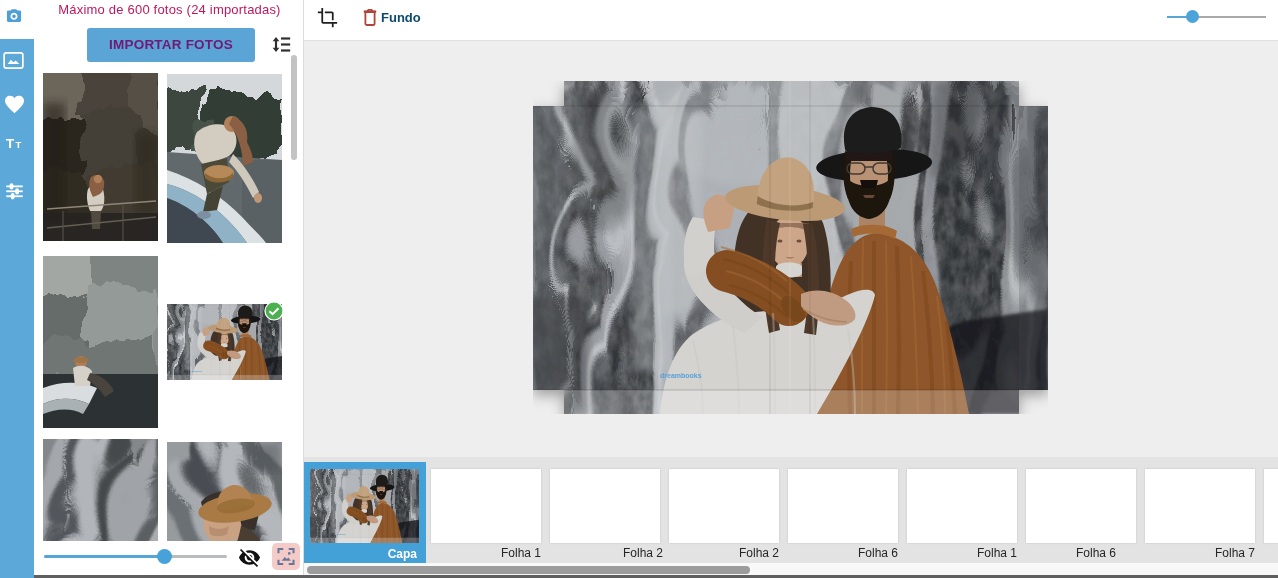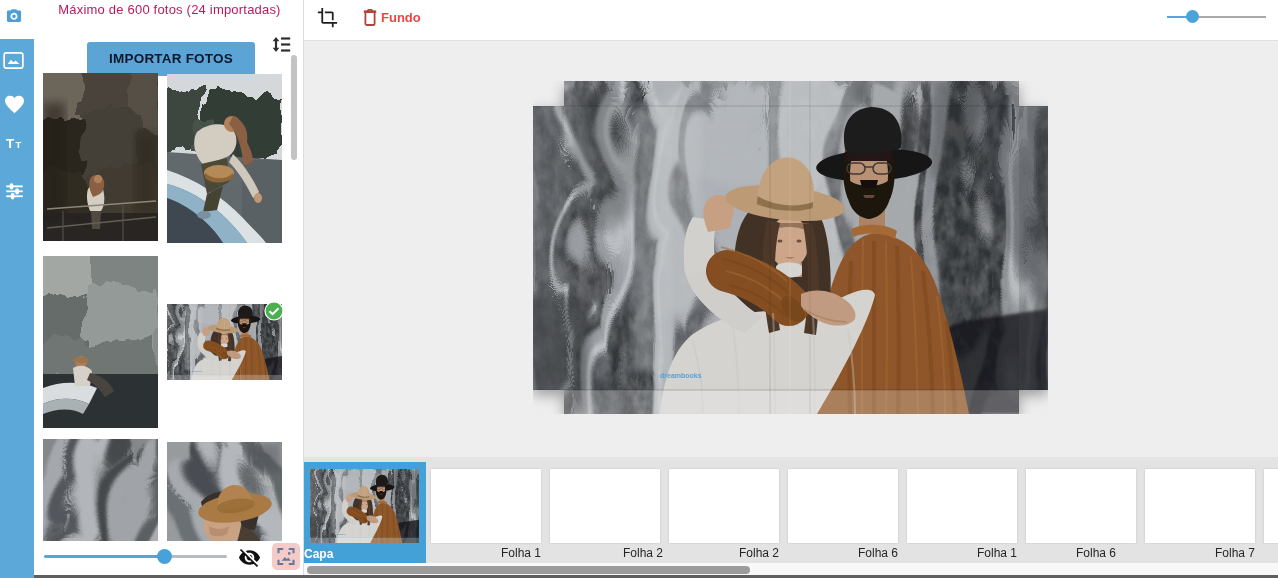--- a/index.html
+++ b/index.html
@@ -7,37 +7,37 @@
     font-family:"Liberation Sans", sans-serif; }
   .abs { position:absolute; }
   
   #rail { left:0; top:0; width:34px; height:578px; background:#5ba8d9; }
   #railtab { left:0; top:0; width:34px; height:39px; background:#fff; }
   
   #panel { left:34px; top:0; width:270px; height:578px; background:#fff;
     border-right:1px solid #dcdcdc; }
   #phead { left:34px; top:2px; width:271px; height:14px; text-align:center;
     font-size:13px; letter-spacing:0.2px; color:#be185d; }
-  #pbtn { left:87px; top:42px; width:168px; height:34px; background:#5ba4d6;
-    border-radius:3px; color:#0f172a; font-weight:bold; font-size:13.5px;
+  #pbtn { left:87px; top:28px; width:168px; height:34px; background:#5ba4d6;
+    border-radius:3px; color:#701a75; font-weight:bold; font-size:13.5px;
     text-align:center; line-height:34px; letter-spacing:.2px; }
   
   .th { position:absolute; overflow:hidden; }
   
   #pbottom { left:34px; top:541px; width:269px; height:34px; background:#fff; }
   #pscrollthumb { left:291px; top:55px; width:6px; height:105px; background:#c3c3c3; border-radius:3px; }
   
   #toolbar { left:304px; top:0; width:974px; height:41px; background:#fff;
     border-bottom:1px solid #e0e0e0; }
-  #fundotext { left:381px; top:9.5px; font-size:13px; font-weight:bold; color:#ef4444; }
+  #fundotext { left:381px; top:9.5px; font-size:13px; font-weight:bold; color:#0c4a6e; }
   #canvas { left:304px; top:41px; width:974px; height:416px; background:#eeeeee; }
   
   #strip { left:304px; top:457px; width:974px; height:106px; background:#e3e3e3; }
   #capa { left:304px; top:462px; width:122px; height:101px; background:#44a1d8; }
-  #capa .lbl { position:absolute; left:0; top:85px; width:113px; text-align:left;
+  #capa .lbl { position:absolute; left:0; top:85px; width:113px; text-align:right;
     color:#fff; font-size:12px; font-weight:bold; }
   .page { position:absolute; top:469px; width:110px; height:74px; background:#fff;
     box-shadow:0 0 2px rgba(0,0,0,.15); }
   .plbl { position:absolute; top:546px; width:110px; text-align:right;
     font-size:12px; color:#262626; }
   #hscroll { left:304px; top:563px; width:974px; height:12px; background:#f8f8f8; }
   #hthumb { left:307px; top:566px; width:443px; height:8px; background:#9c9c9c; border-radius:4px; }
   #darkbar { left:34px; top:575px; width:1244px; height:3px; background:#5f5f5f; }
 </style>
 </head>

